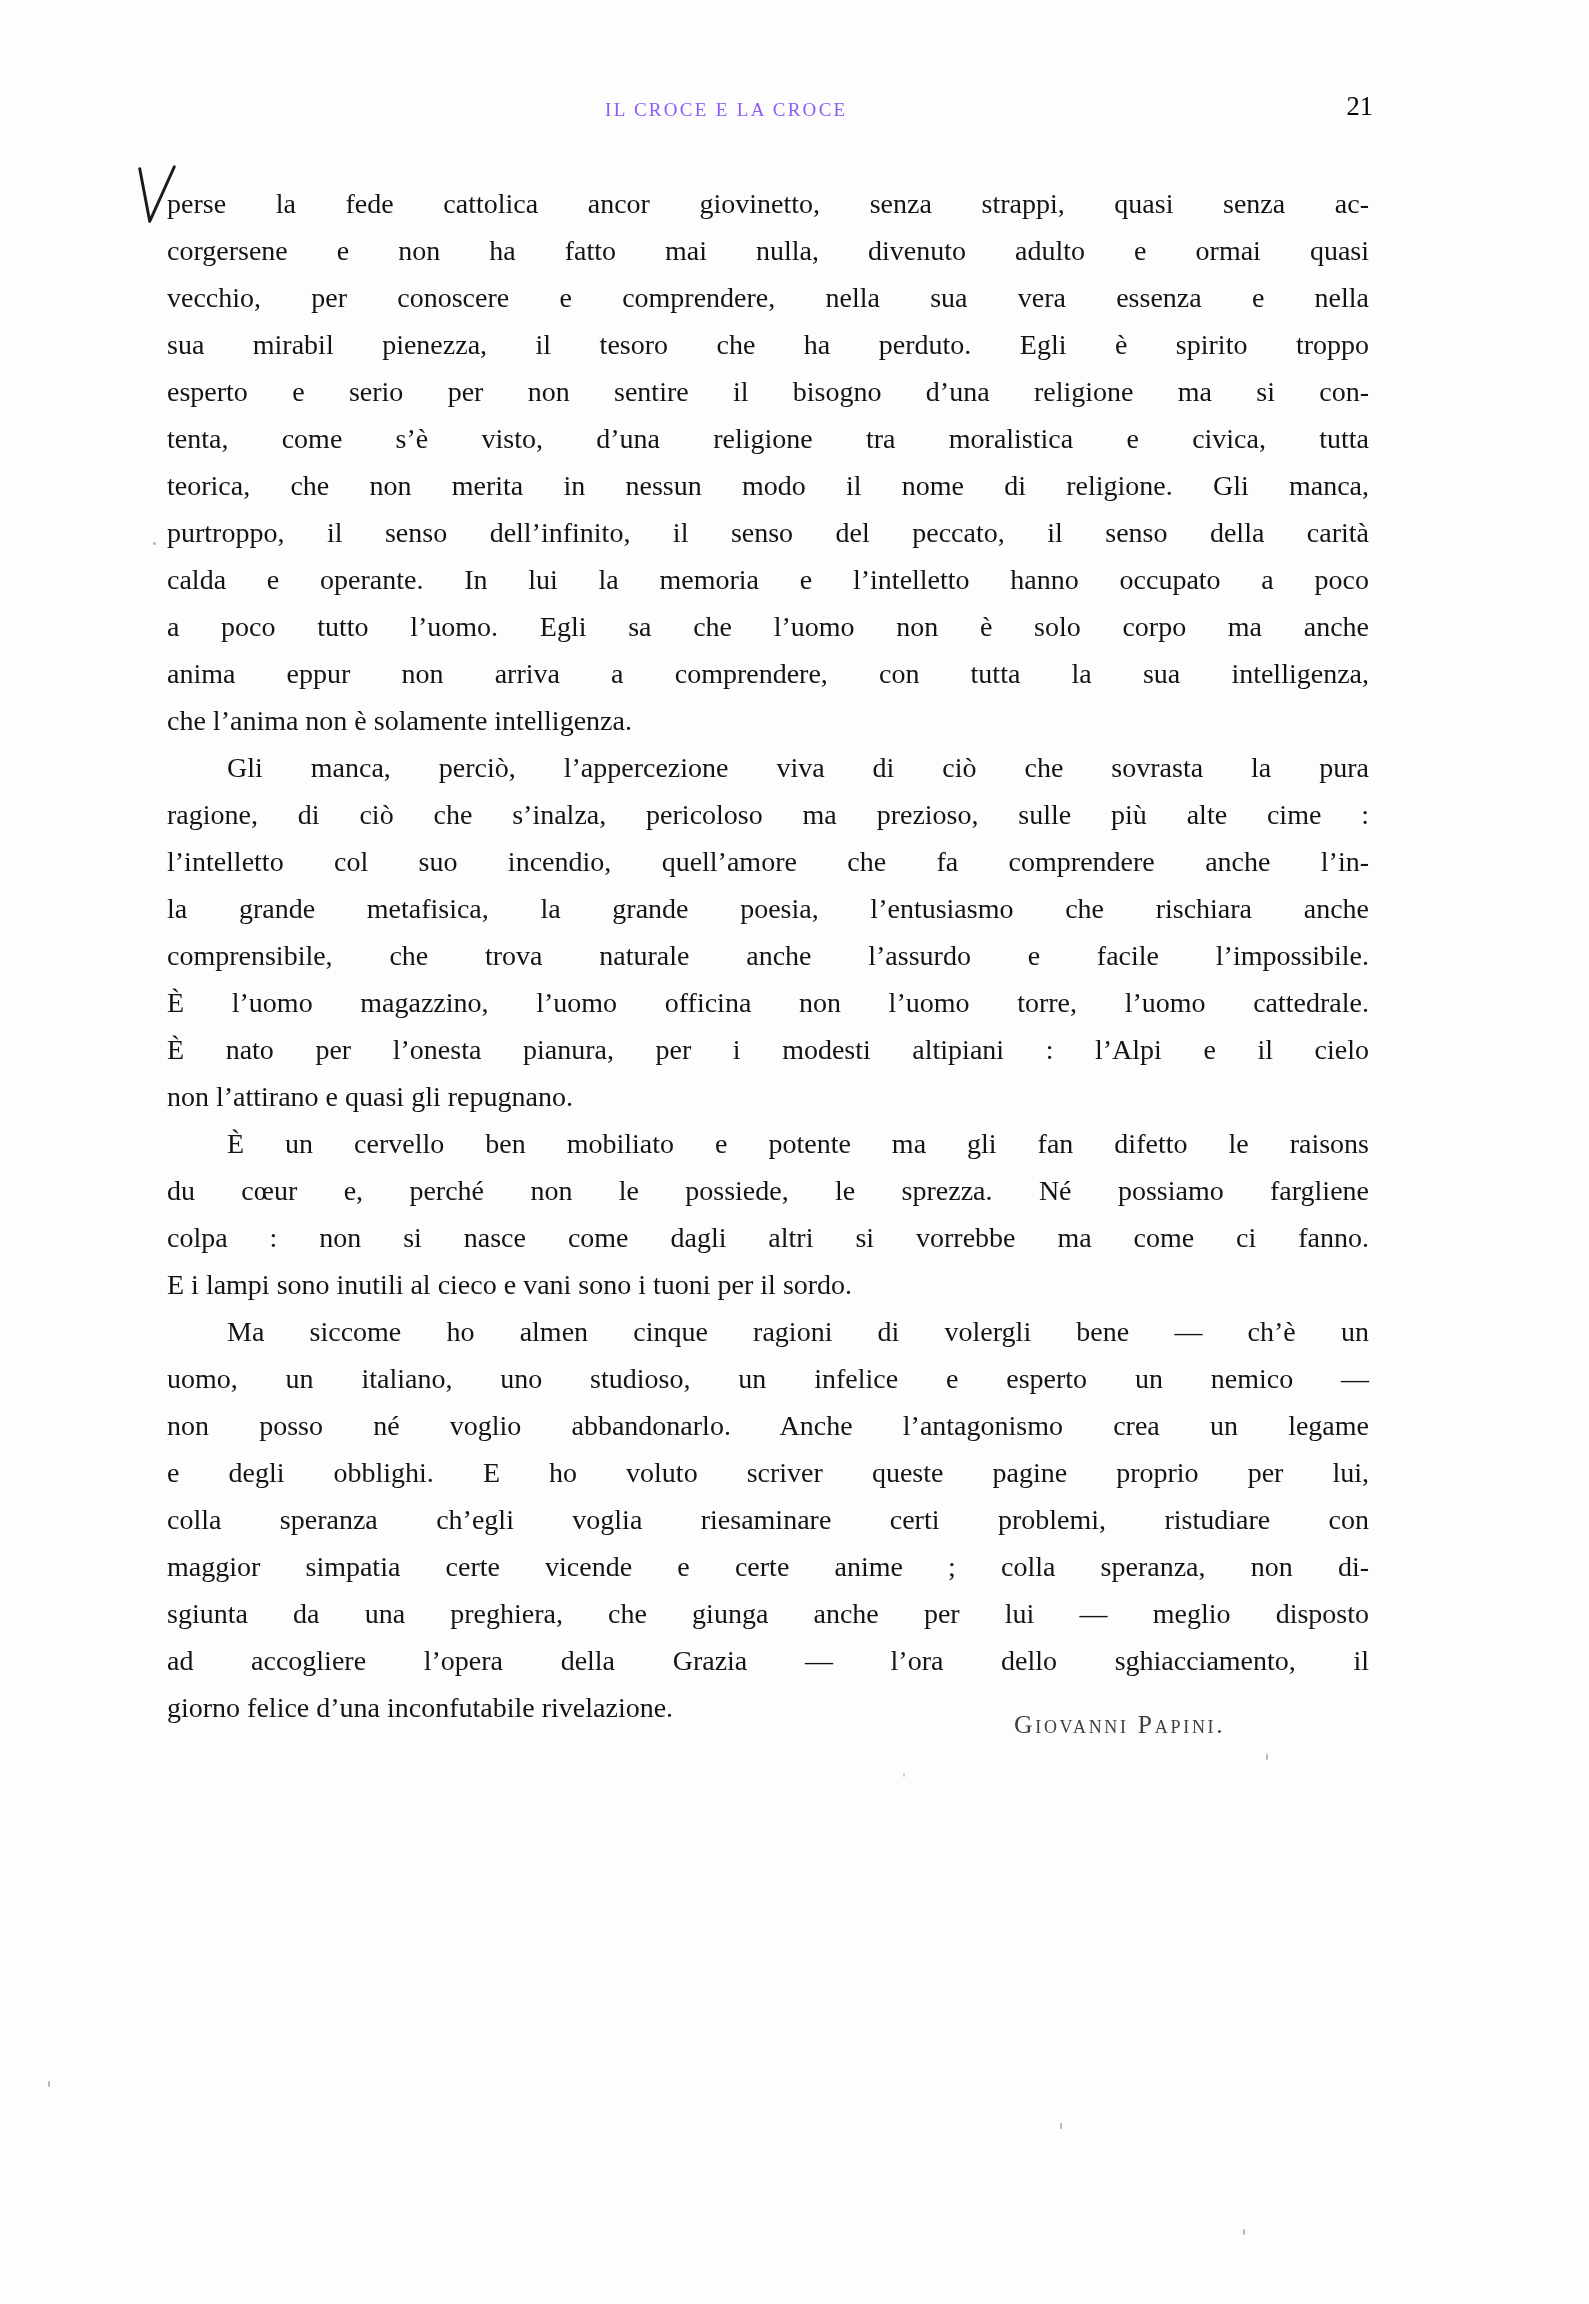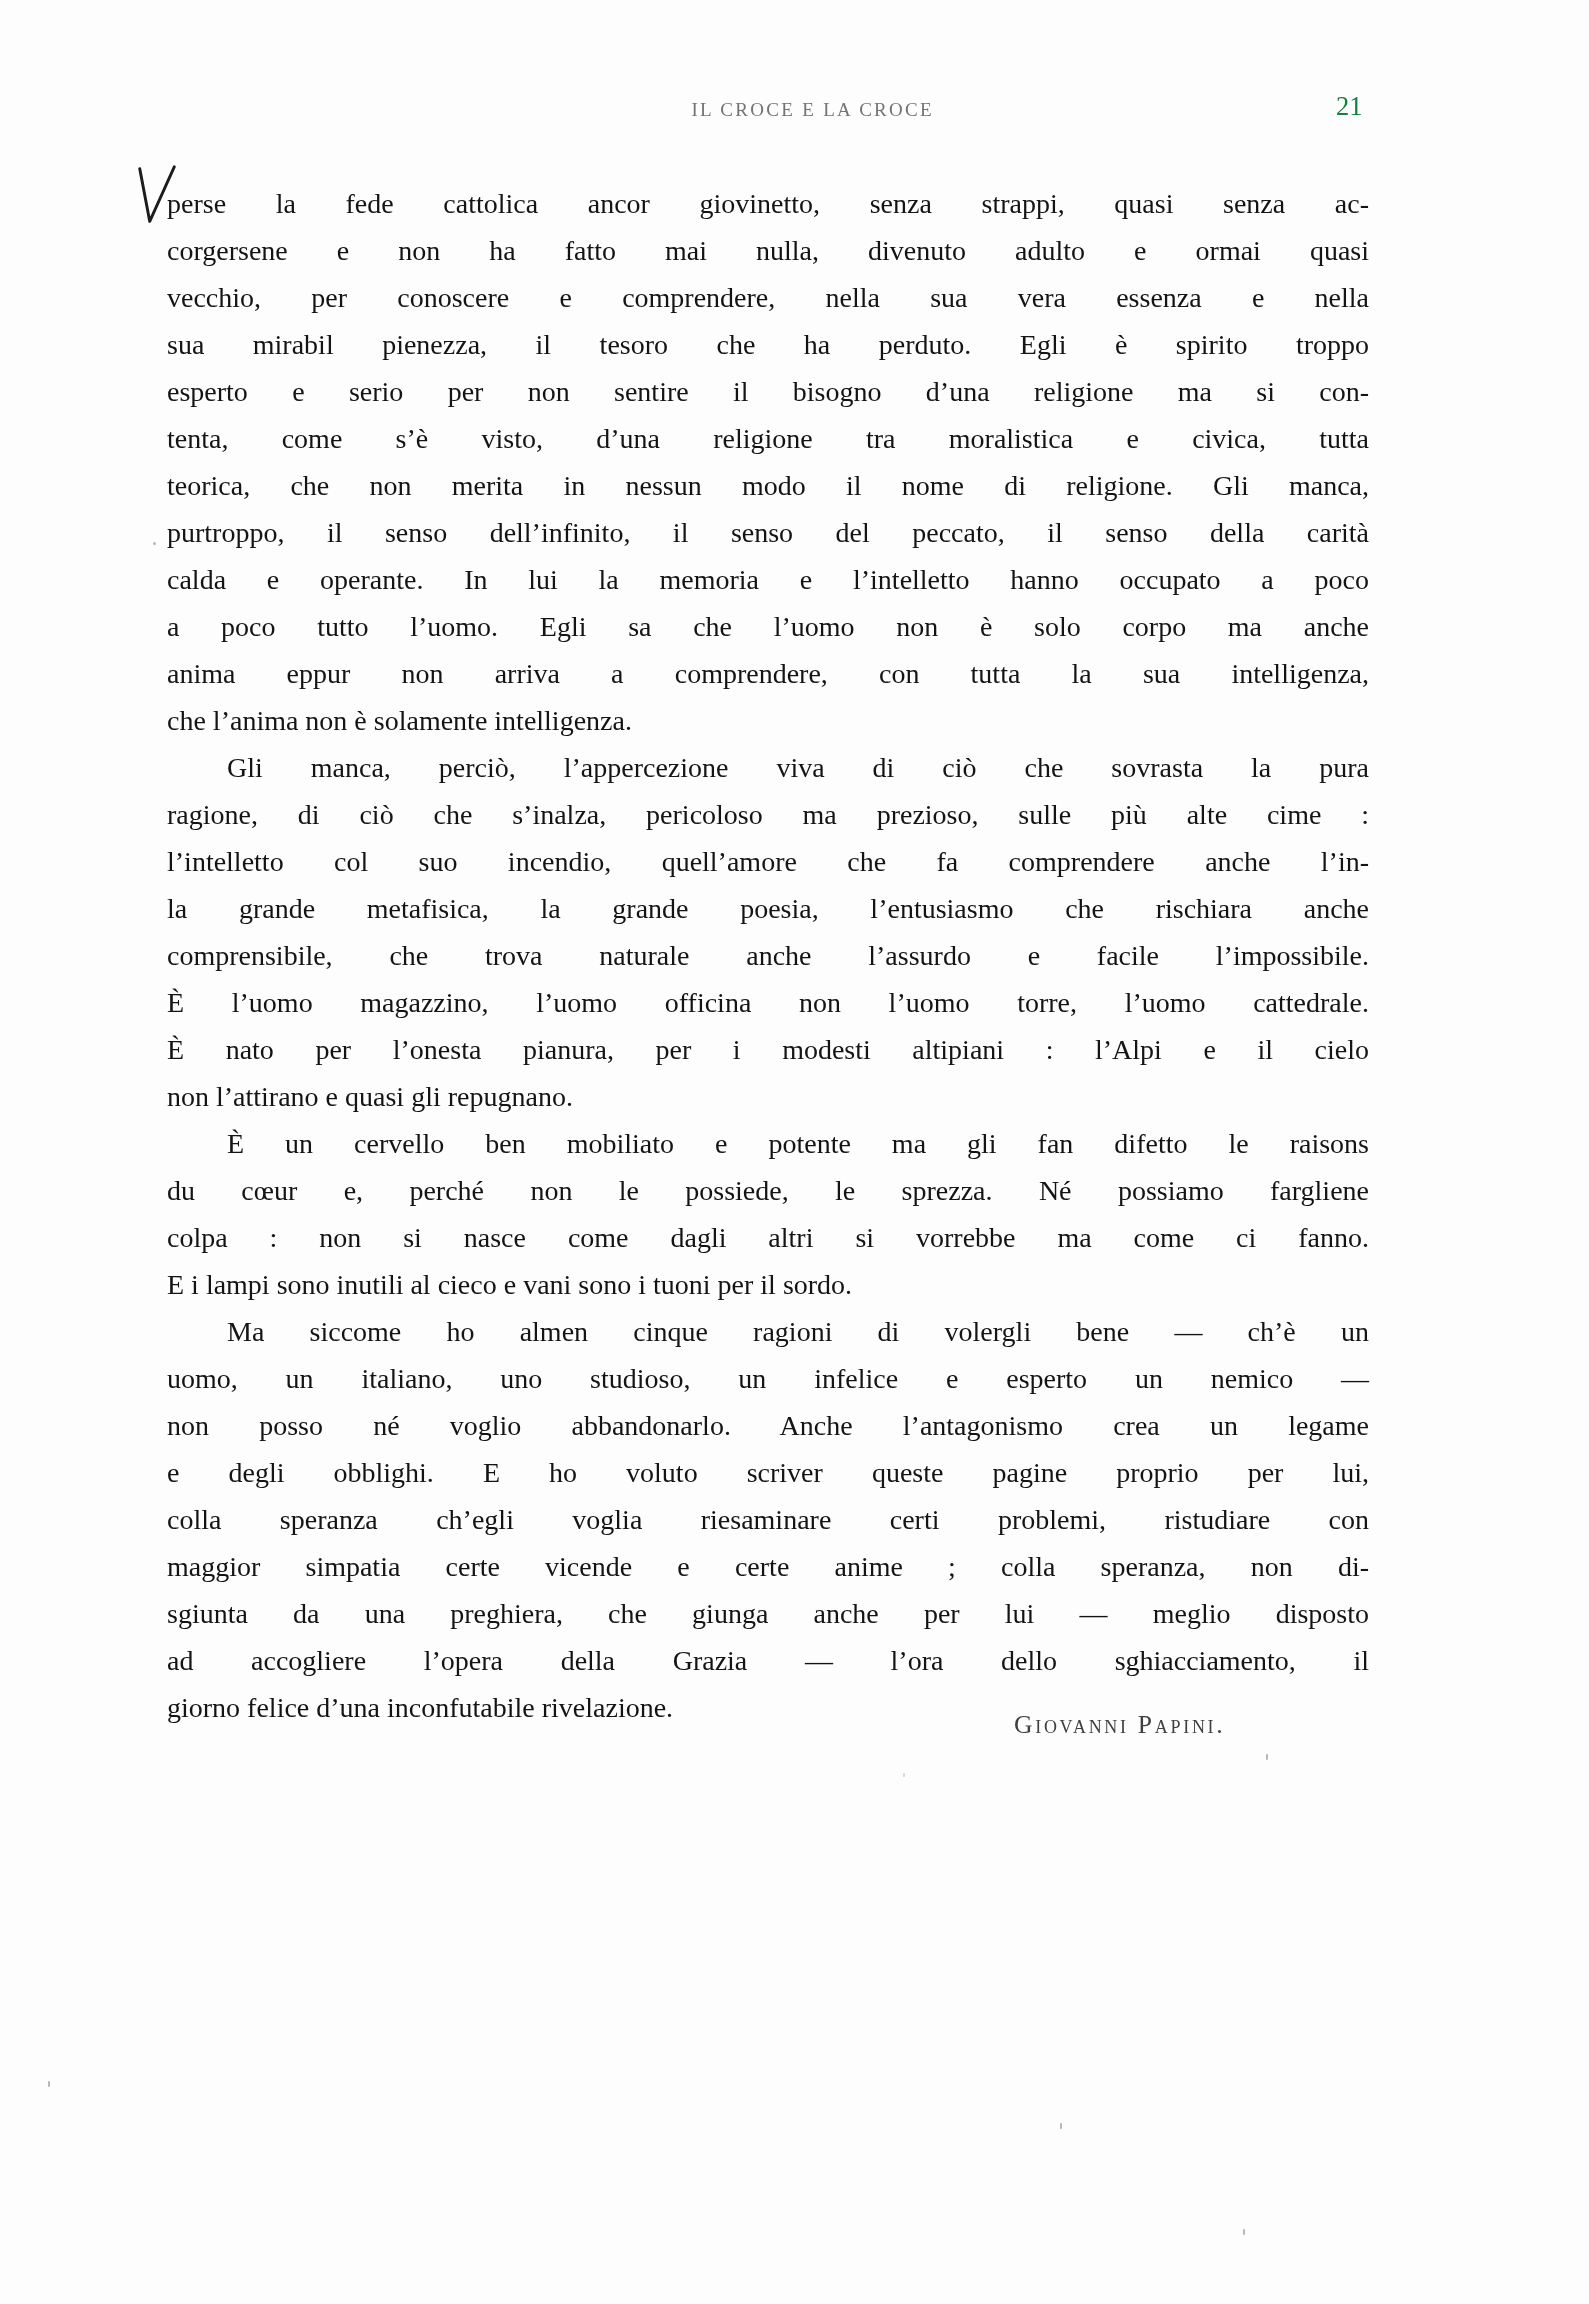--- a/index.html
+++ b/index.html
@@ -21,34 +21,34 @@
       left: 0; top: 0;
       width: 1590px;
       height: 2304px;
       background: #fdfdfd;
     }
     .running-head {
       position: absolute;
       top: 99px;
       left: 605px;
       width: 329px;
-      text-align: right;
+      text-align: left;
       font-size: 19px;
       letter-spacing: 2.3px;
-      color: #737373;
+      color: #8b5cf6;
       white-space: nowrap;
     }
     .page-number {
       position: absolute;
       top: 91px;
       left: 1336px;
       width: 37px;
-      text-align: left;
+      text-align: right;
       font-size: 26.5px;
-      color: #15803d;
+      color: #000000;
     }
     .body-text {
       position: absolute;
       left: 167px;
       top: 180px;
       width: 1202px;
       font-size: 28px;
       line-height: 47px;
       color: #141414;
     }

